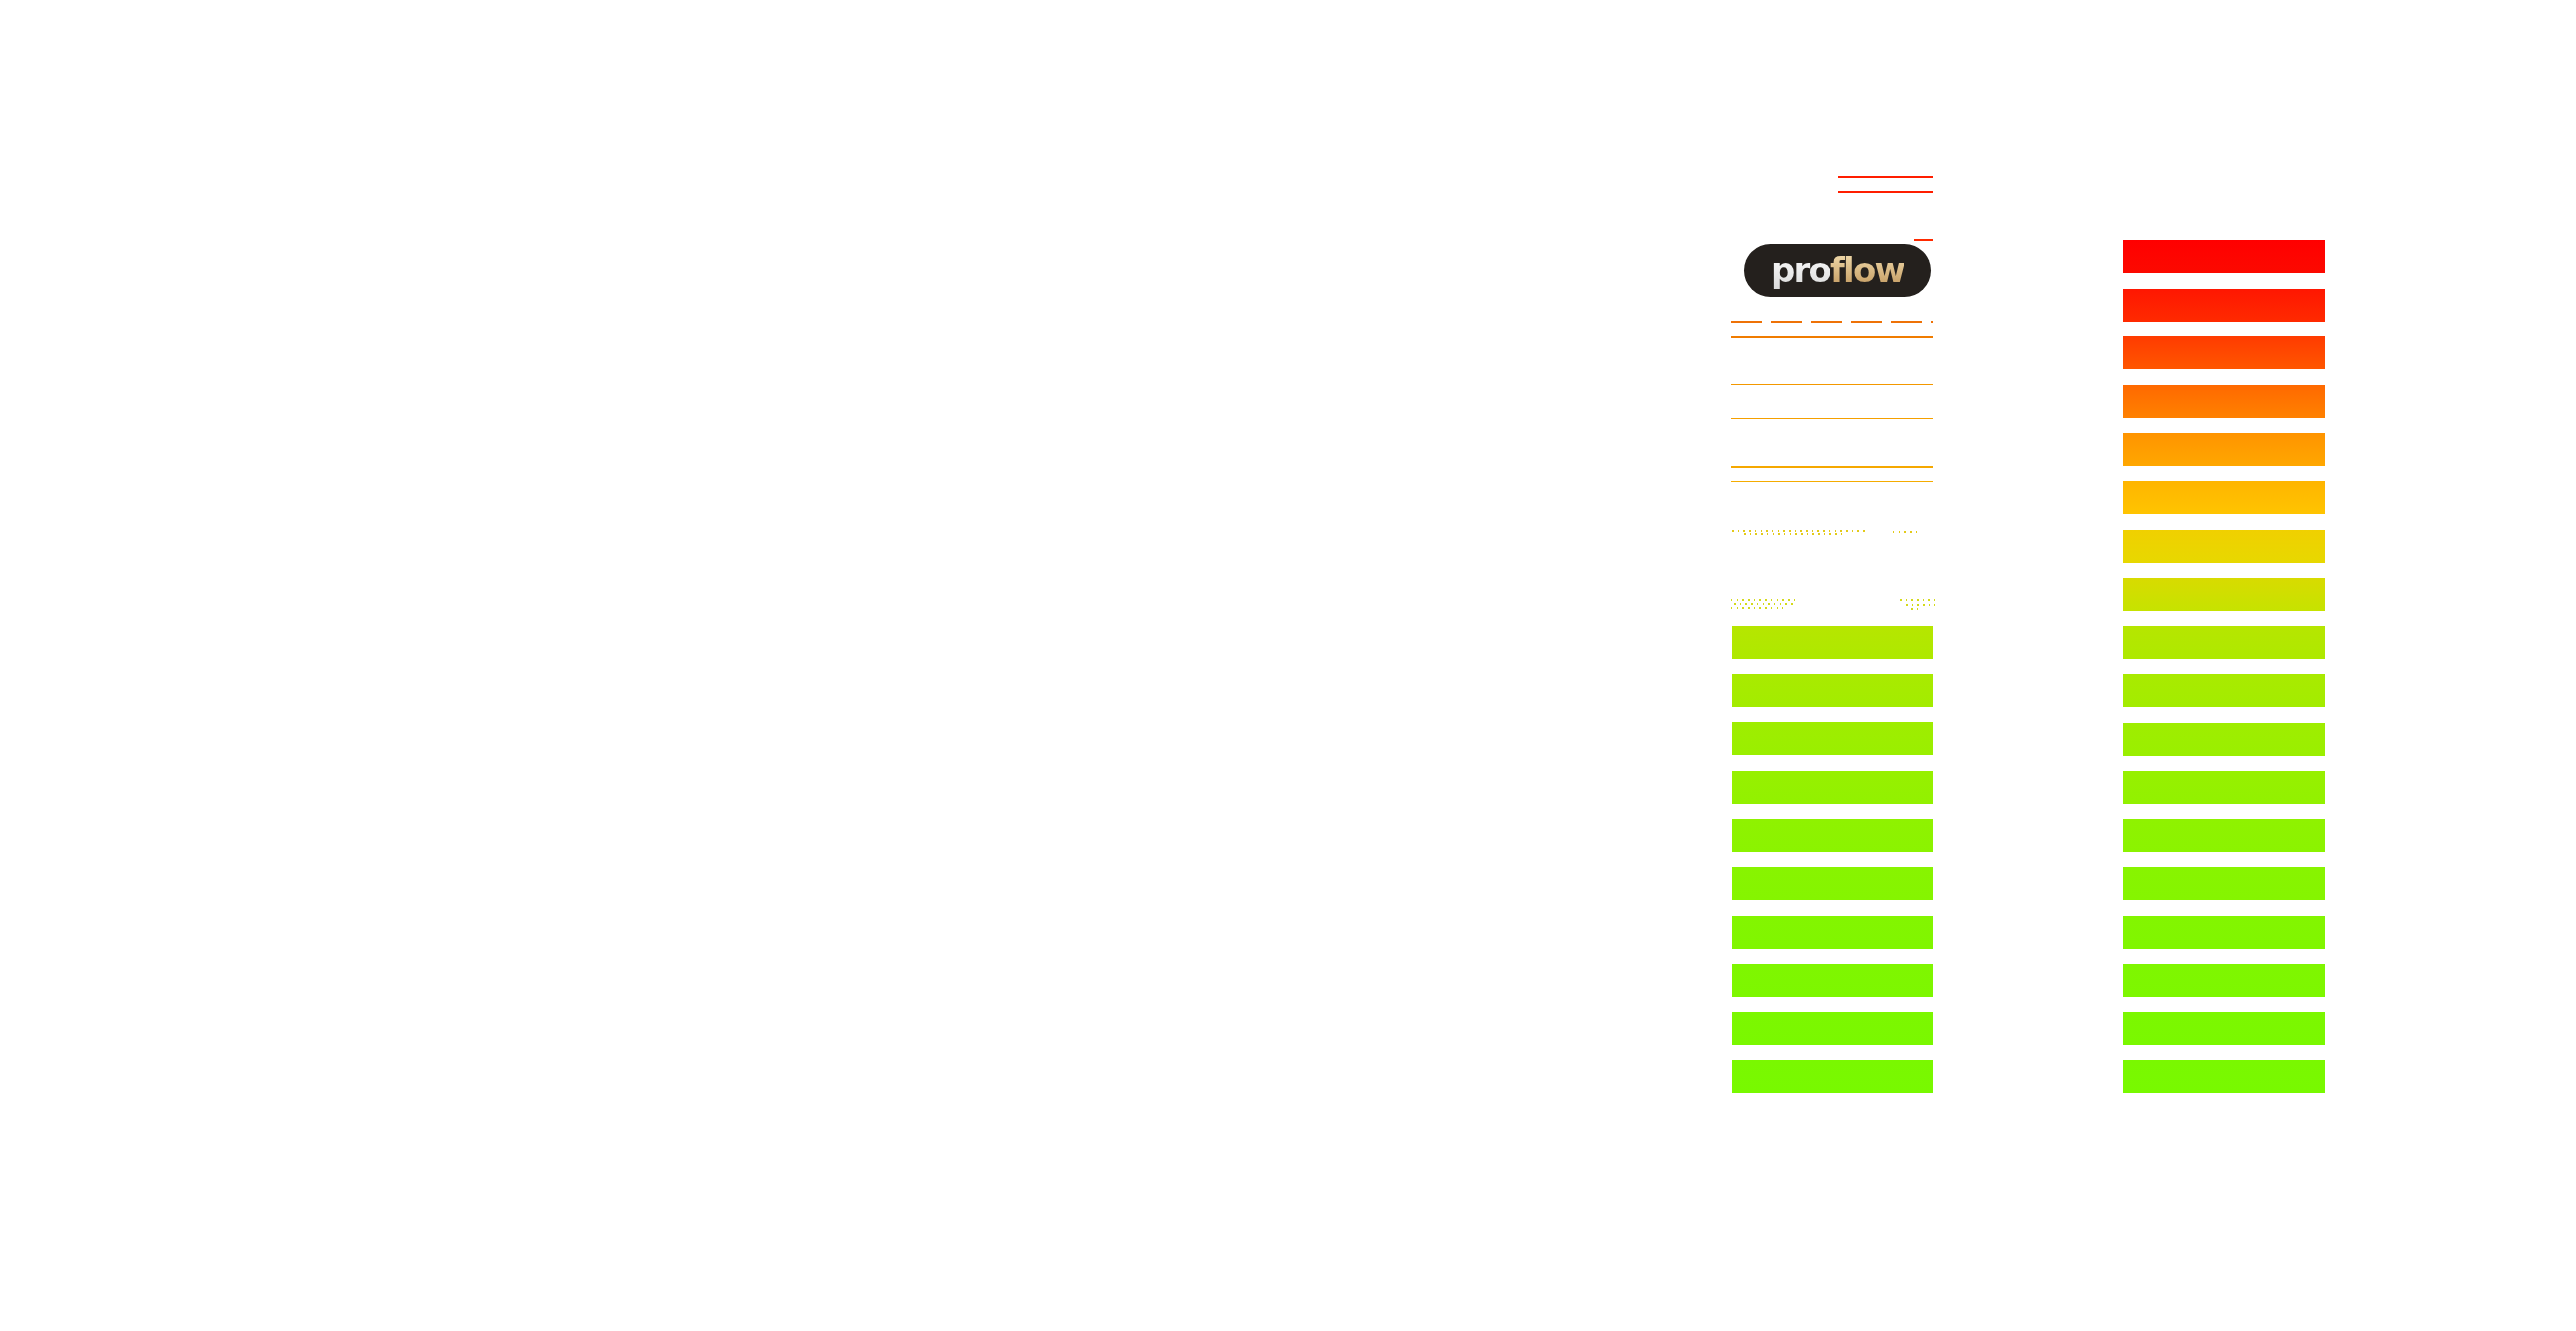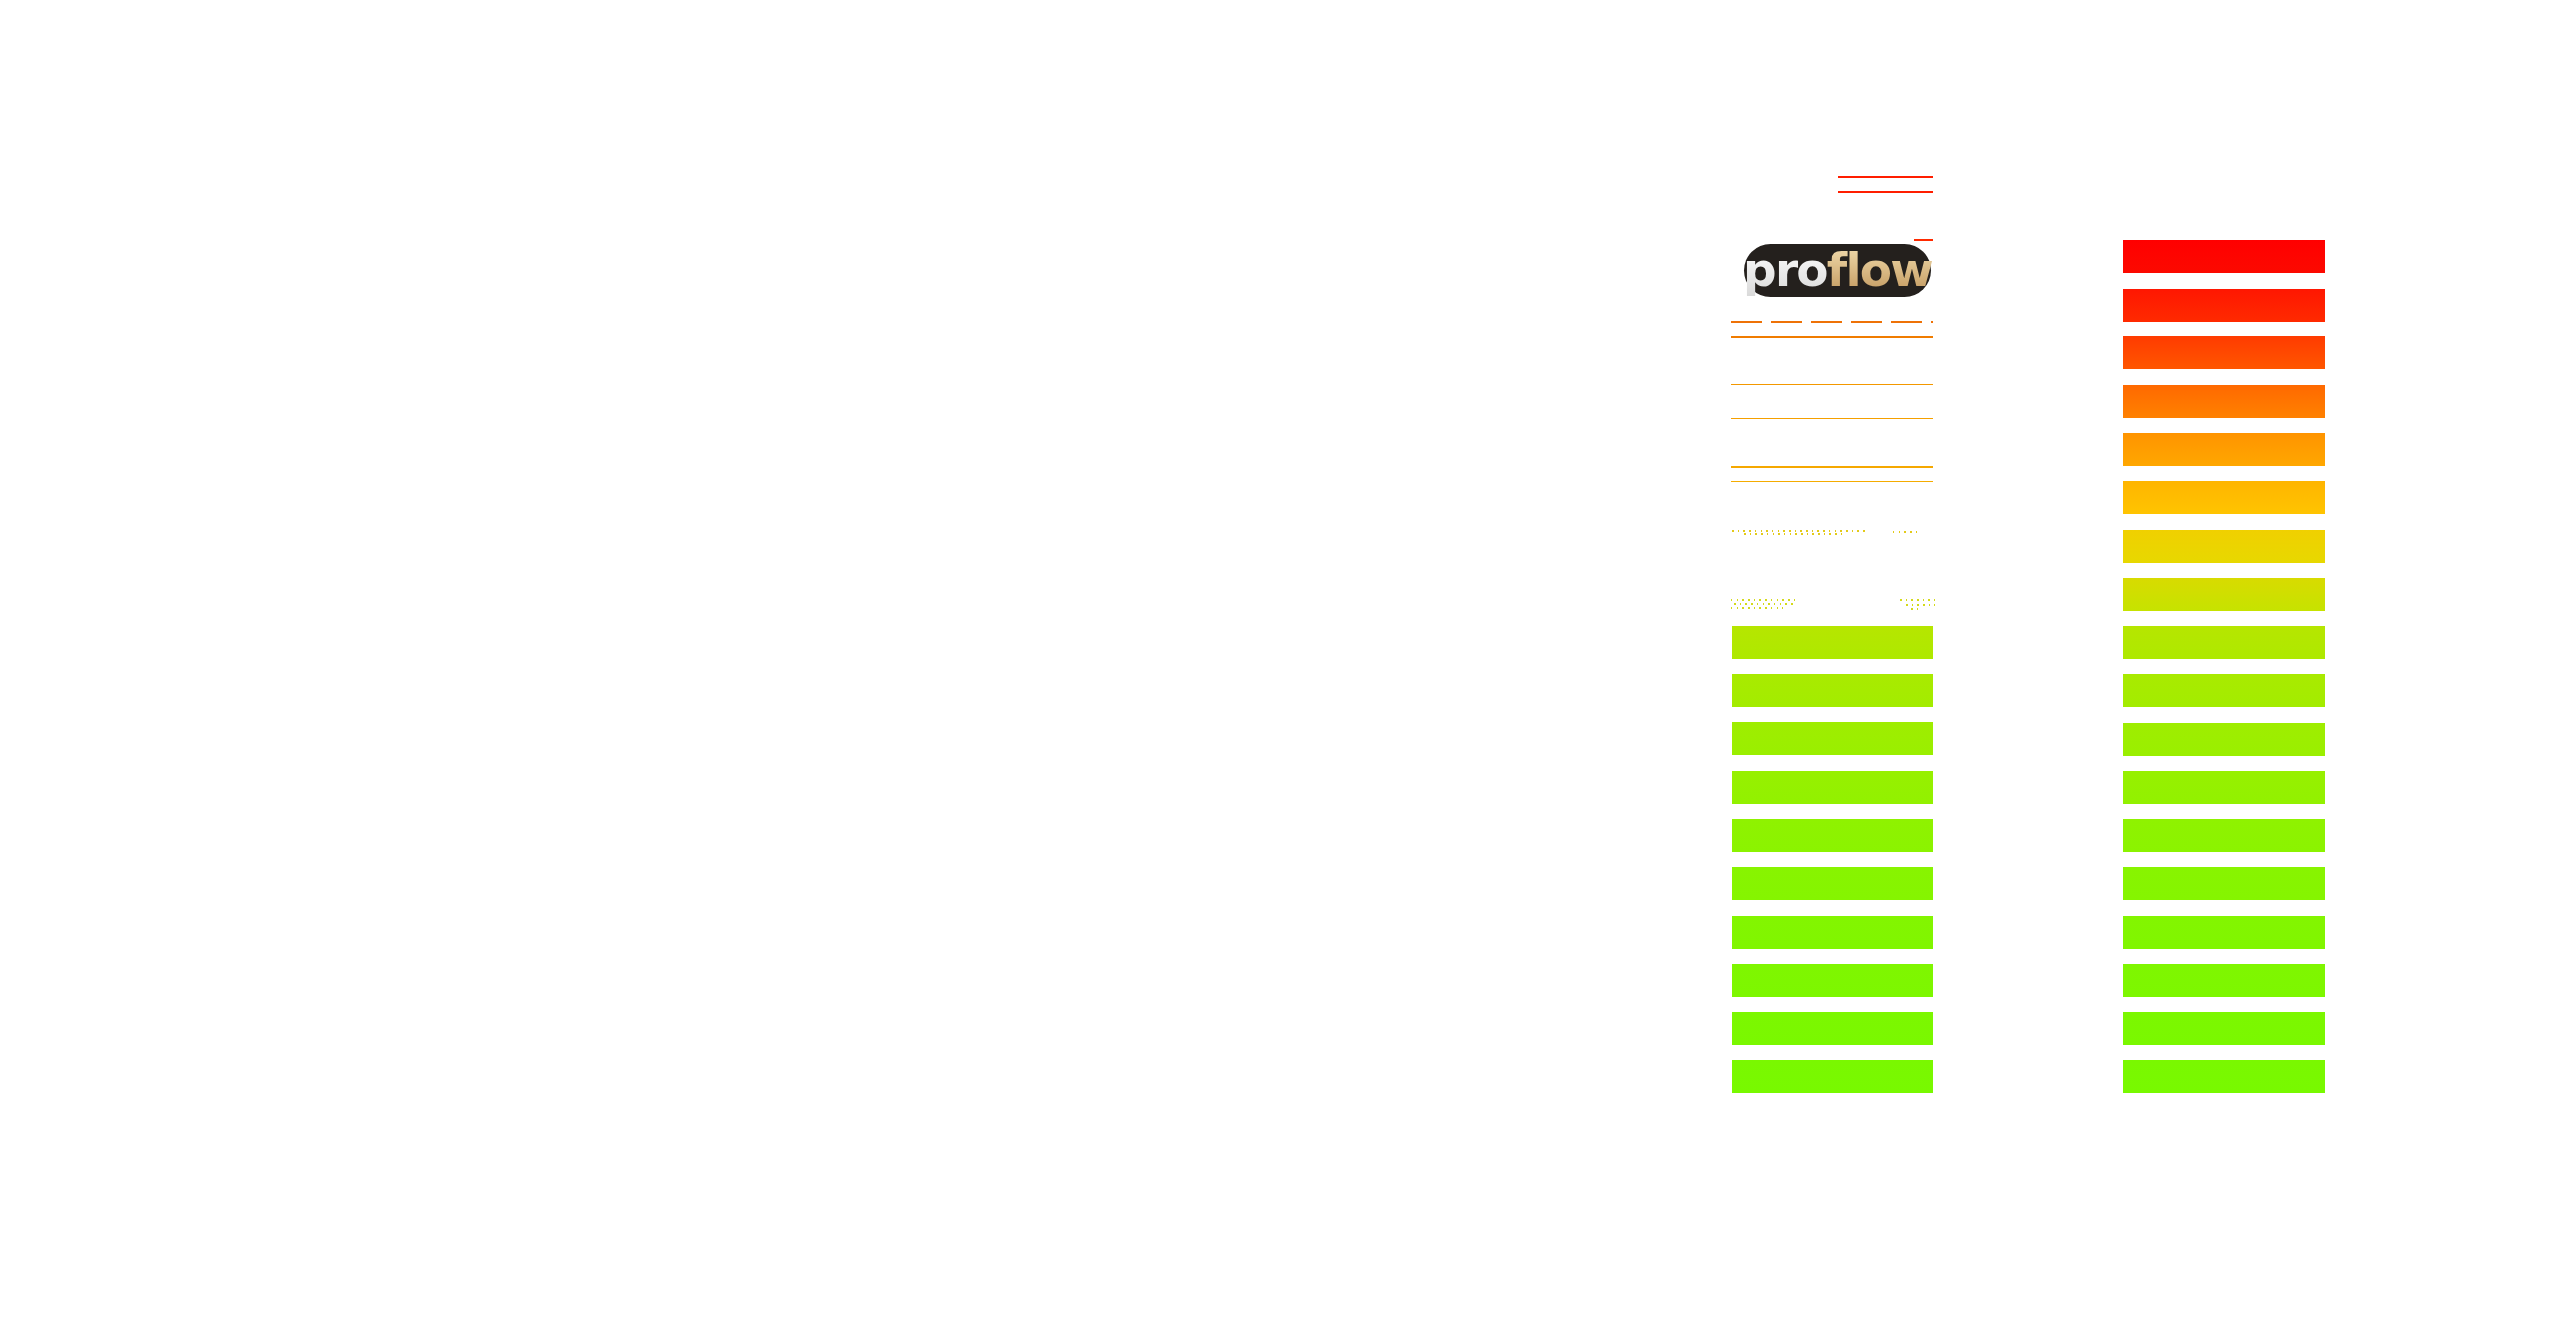--- a/index.html
+++ b/index.html
@@ -3,21 +3,21 @@
 <meta charset="utf-8">
 <style>
   html,body{margin:0;padding:0;background:#ffffff;}
   #canvas{position:relative;width:2834px;height:1331px;background:#ffffff;overflow:hidden;
           font-family:"DejaVu Sans","Liberation Sans",sans-serif;}
   .hline{position:absolute;}
   .speckle{position:absolute;height:1.5px;opacity:.9;}
   .bar{position:absolute;}
   
   #logo-pill{position:absolute;border-radius:515px;display:flex;align-items:center;justify-content:center;}
-  #logo-pill .wordmark{font-weight:800;font-size:47px;letter-spacing:-1.8px;line-height:1;transform:translateY(-1px);}
+  #logo-pill .wordmark{font-weight:800;font-size:34px;letter-spacing:-1.8px;line-height:1;transform:translateY(-1px);}
   .logo-pro{background:linear-gradient(180deg,#ffffff 0%,#f4f4f4 55%,#d9d9d9 100%);
             -webkit-background-clip:text;background-clip:text;color:transparent;}
   .logo-flow{background:linear-gradient(180deg,#f4e0b2 0%,#e3c astrologia 0%,#e0c08a 45%,#c0955a 100%);
             -webkit-background-clip:text;background-clip:text;color:transparent;}
 </style>
 </head>
 <body>
 
 <div id="canvas" style="width: 2834px; height: 1331px; background: rgb(255, 255, 255);">
   <div id="ghost-lines">

